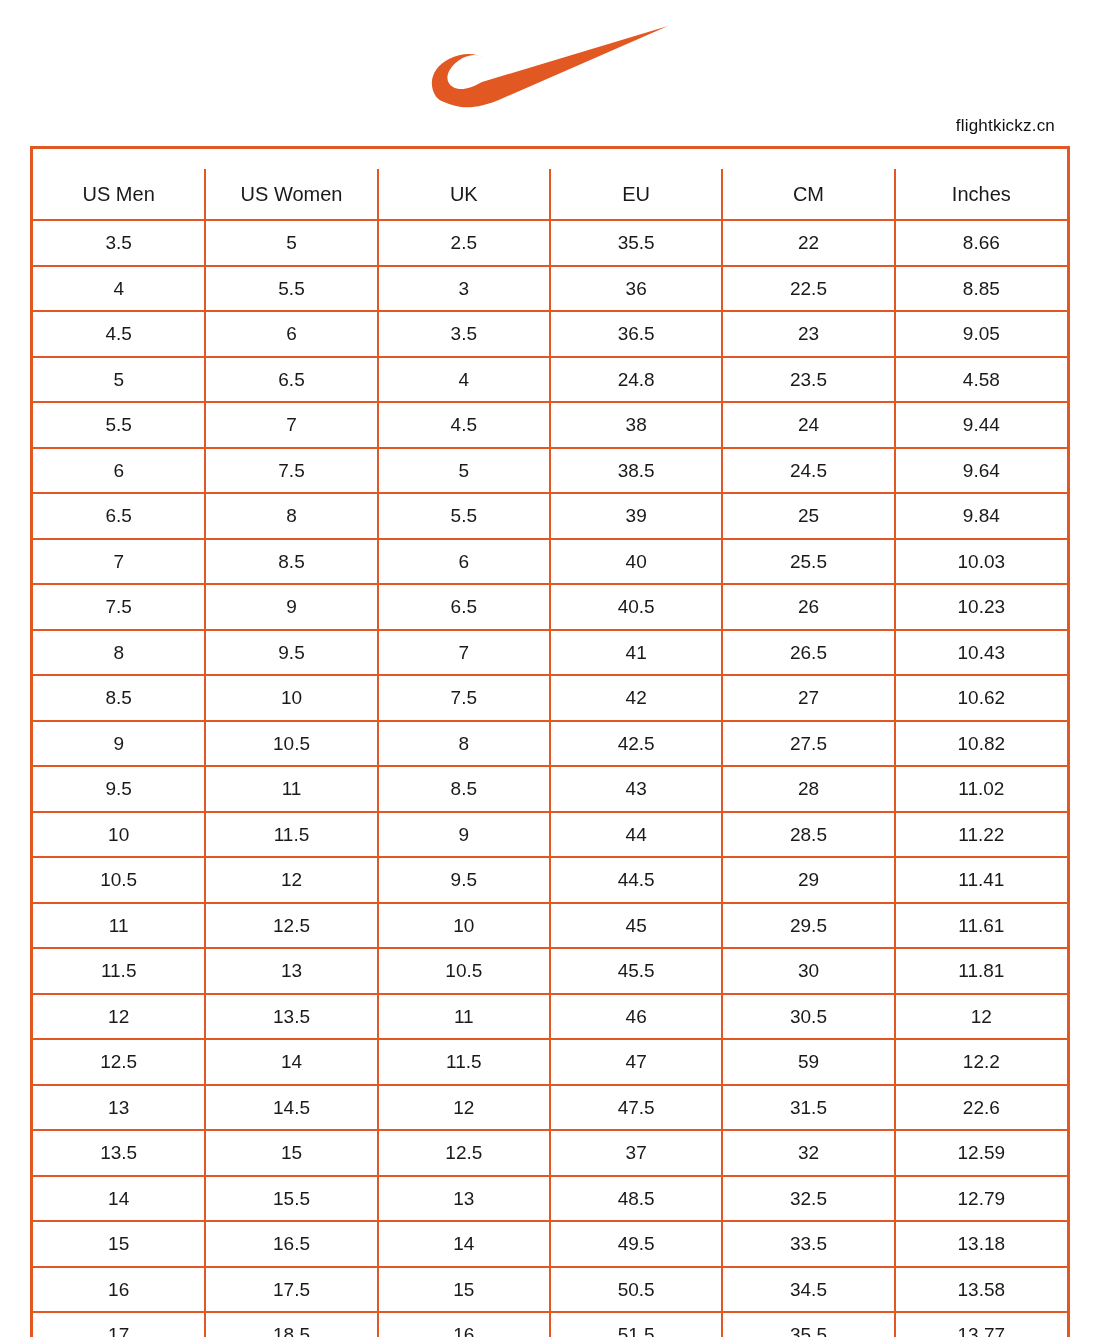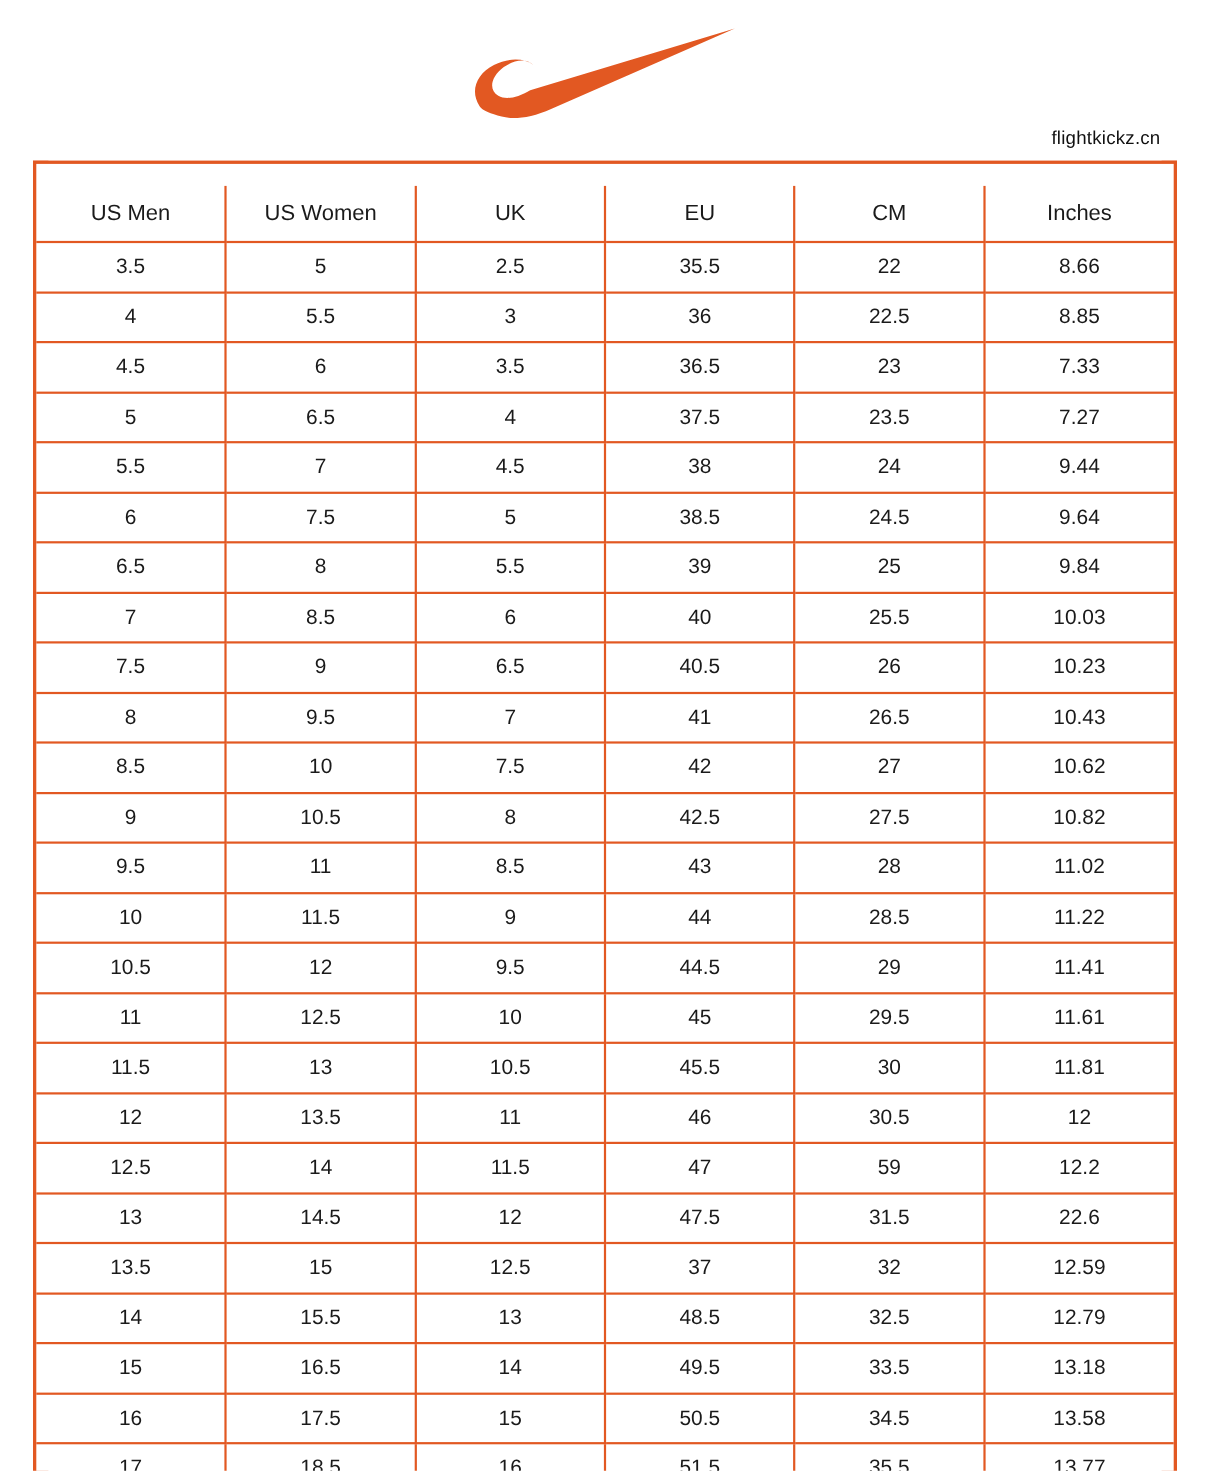--- a/index.html
+++ b/index.html
@@ -141,29 +141,29 @@
             <td>36</td>
             <td>22.5</td>
             <td>8.85</td>
           </tr>
           <tr>
             <td>4.5</td>
             <td>6</td>
             <td>3.5</td>
             <td>36.5</td>
             <td>23</td>
-            <td>7.33</td>
+            <td>9.05</td>
           </tr>
           <tr>
             <td>5</td>
             <td>6.5</td>
             <td>4</td>
-            <td>37.5</td>
+            <td>24.8</td>
             <td>23.5</td>
-            <td>7.27</td>
+            <td>4.58</td>
           </tr>
           <tr>
             <td>5.5</td>
             <td>7</td>
             <td>4.5</td>
             <td>38</td>
             <td>24</td>
             <td>9.44</td>
           </tr>
           <tr>

